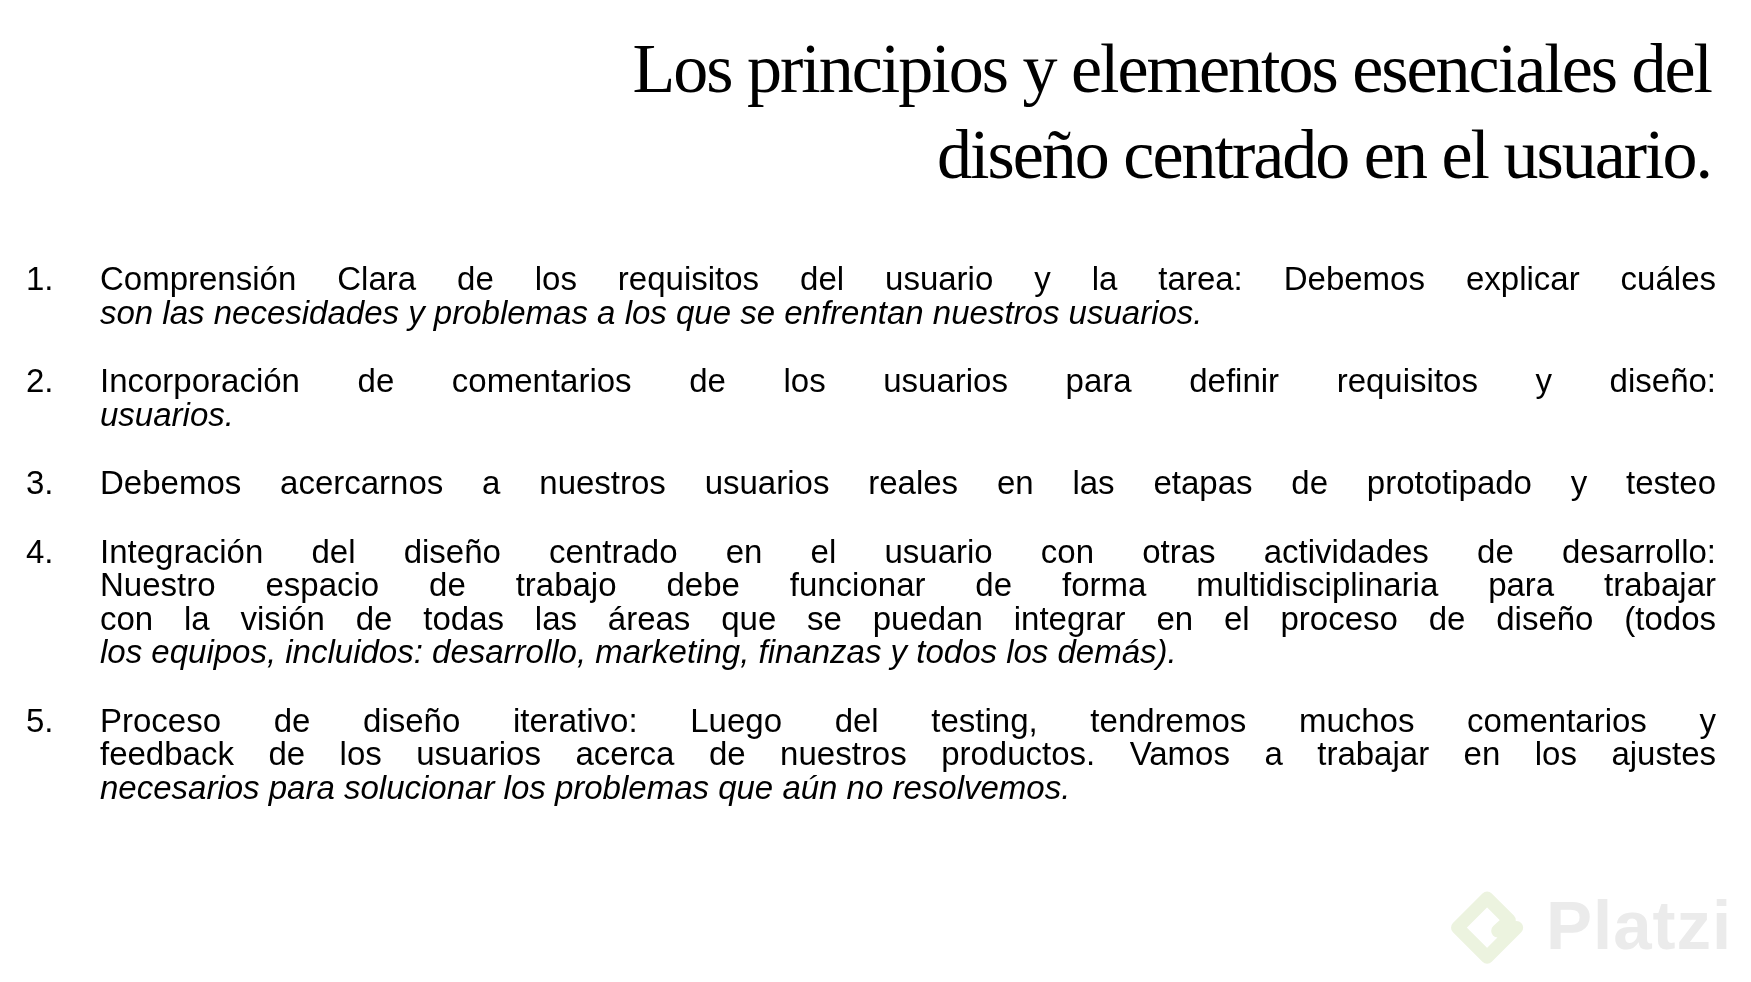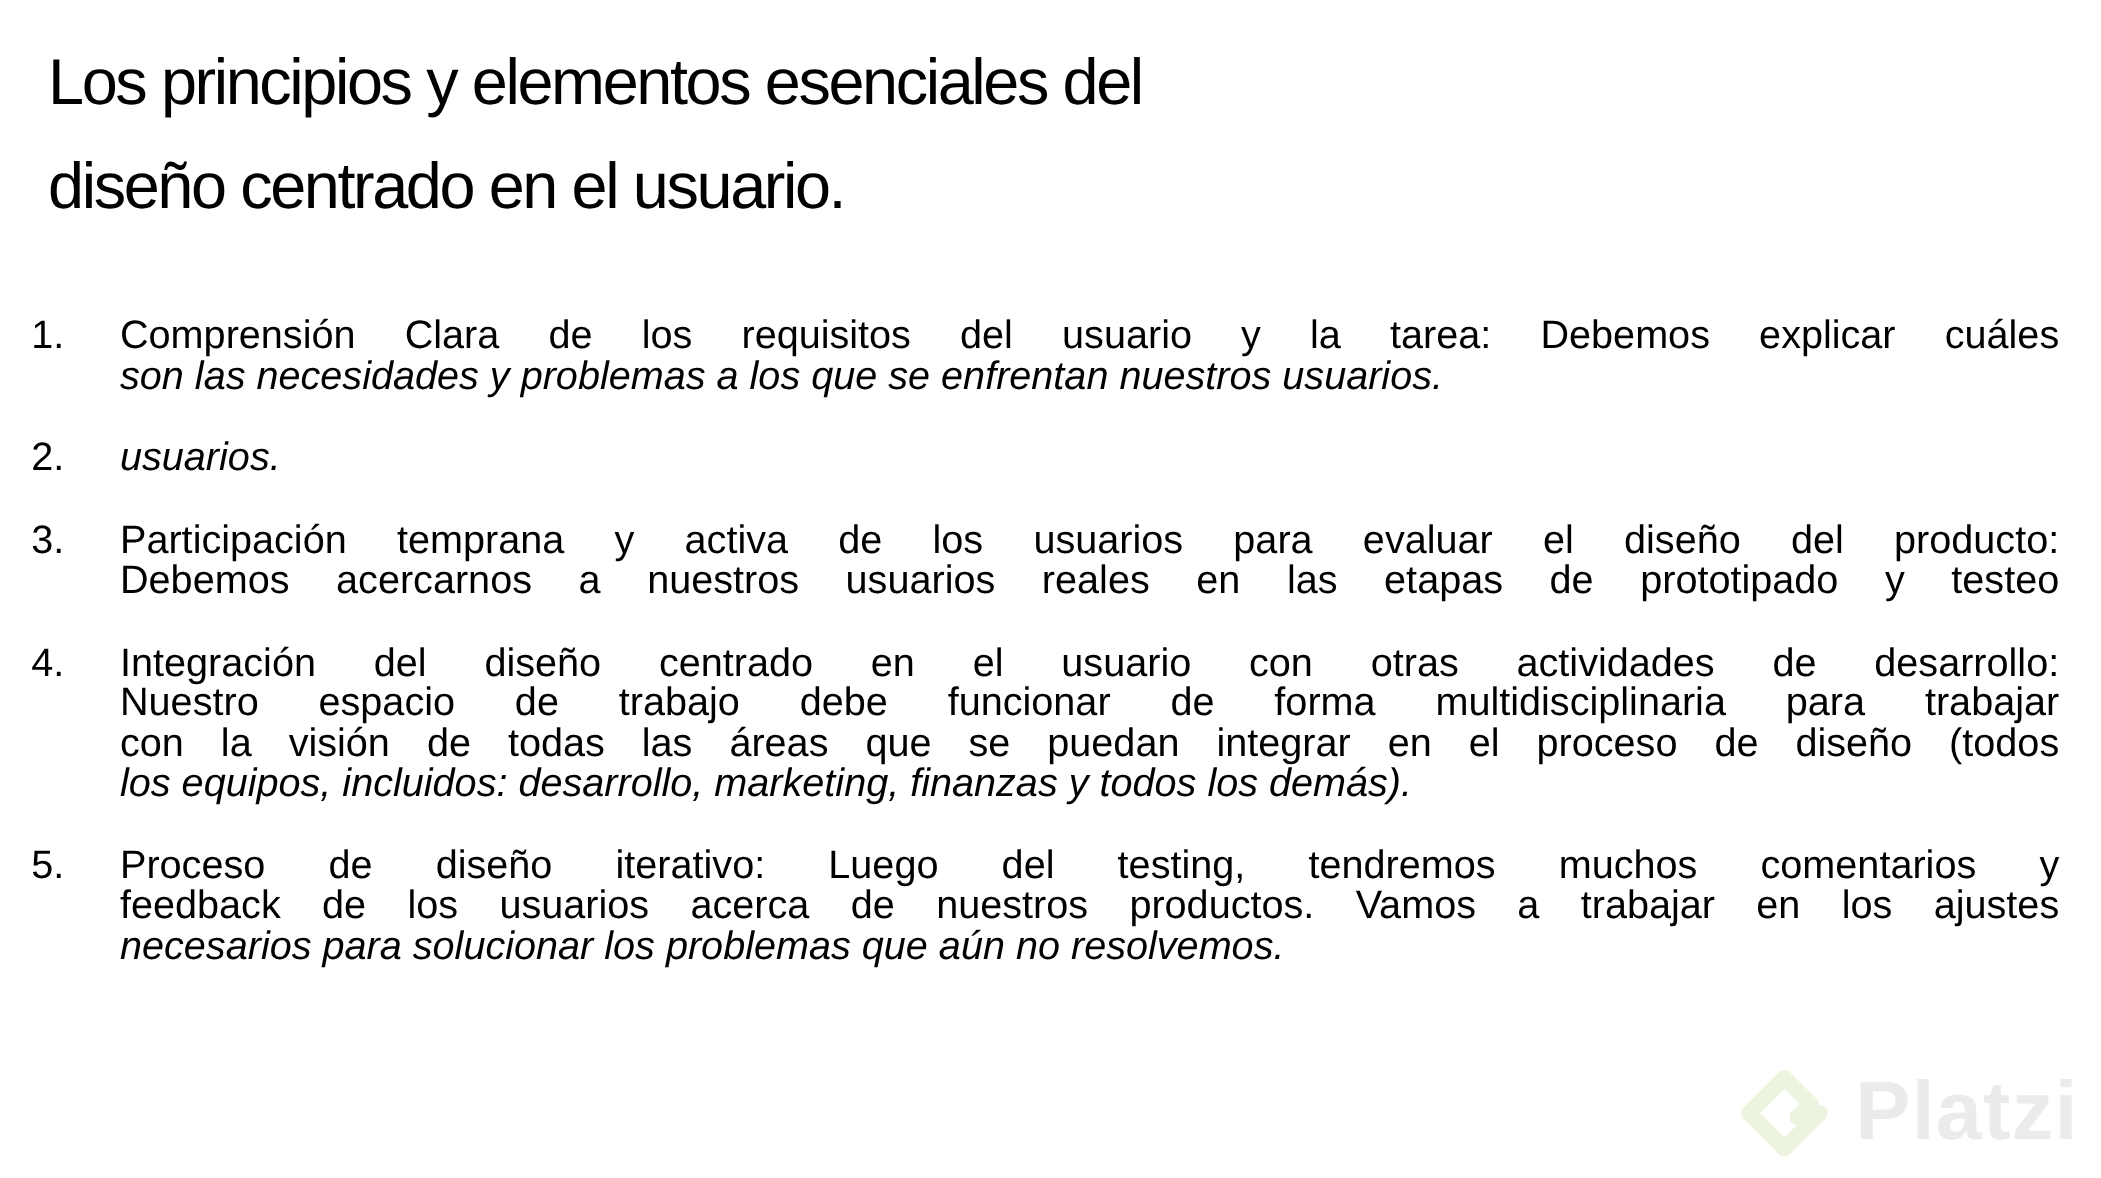--- a/index.html
+++ b/index.html
@@ -10,24 +10,25 @@
     color: #000000;
     font-family: "Liberation Sans", sans-serif;
     overflow: hidden;
     position: relative;
   }
 
   
   .title {
     margin: 26px 40px 0 40px;
     font-weight: normal;
-    font-size: 54px;
+    font-size: 70px;
     line-height: 86px;
     letter-spacing: -2px;
-    text-align: left;
+    text-align: right;
+    font-family: Liberation Serif, serif;
   }
   .tline { display: block; }
 
   
   .list {
     list-style: none;
     margin: 64px 0 0 0;
     padding: 0;
   }
   .item {
@@ -78,25 +79,25 @@
   </h1>
 
   <ol class="list" id="list">
       <li class="item">
         <span class="num">1.</span>
         <div class="ln">Comprensión Clara de los requisitos del usuario y la tarea: Debemos explicar cuáles</div>
         <div class="ln last">son las necesidades y problemas a los que se enfrentan nuestros usuarios.</div>
       </li>
       <li class="item">
         <span class="num">2.</span>
+        <div class="ln">Incorporación de comentarios de los usuarios para definir requisitos y diseño:</div>
         <div class="ln last">usuarios.</div>
       </li>
       <li class="item">
         <span class="num">3.</span>
-        <div class="ln">Participación temprana y activa de los usuarios para evaluar el diseño del producto:</div>
         <div class="ln">Debemos acercarnos a nuestros usuarios reales en las etapas de prototipado y testeo</div>
       </li>
       <li class="item">
         <span class="num">4.</span>
         <div class="ln">Integración del diseño centrado en el usuario con otras actividades de desarrollo:</div>
         <div class="ln">Nuestro espacio de trabajo debe funcionar de forma multidisciplinaria para trabajar</div>
         <div class="ln">con la visión de todas las áreas que se puedan integrar en el proceso de diseño (todos</div>
         <div class="ln last">los equipos, incluidos: desarrollo, marketing, finanzas y todos los demás).</div>
       </li>
       <li class="item">

